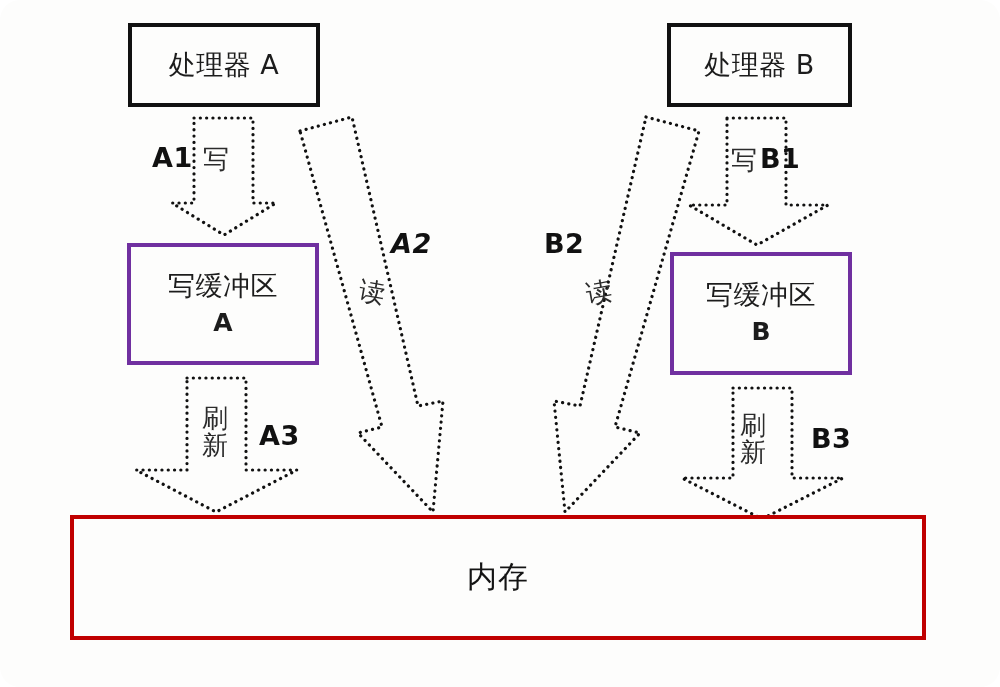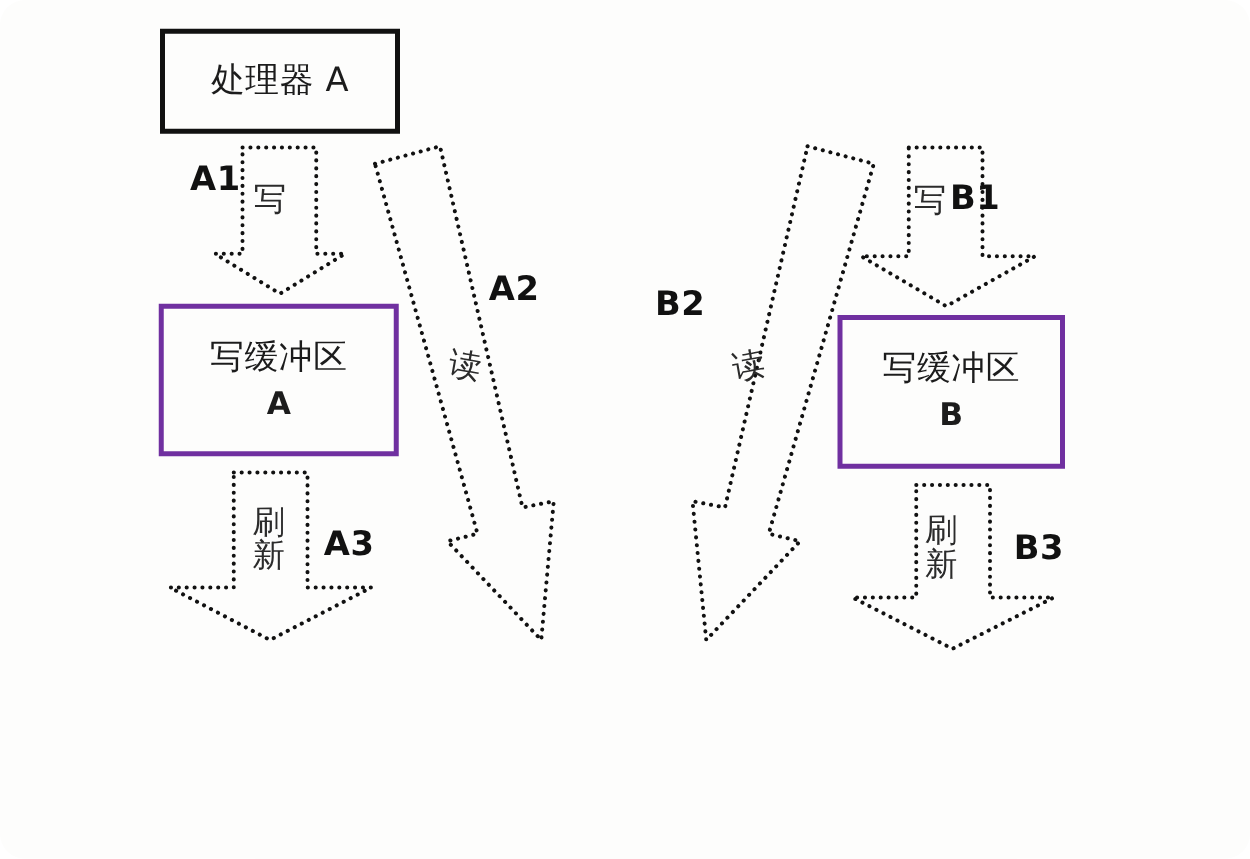--- a/index.html
+++ b/index.html
@@ -118,48 +118,54 @@
 
     <path class="arrow-dotted" d="M733,388 L792,388 L792,478 L843,478 L762,519 L682,478 L733,478 Z"></path>
 
     <path class="arrow-dotted" d="M646,117 L699,131 L615,427 L640,433 L565,512 L554,401 L580,406 Z"></path>
   </svg>
 
   <div class="node-box proc-box" style="left:128px; top:23px; width:192px; height:84px;">
     <div class="node-title">处理器 A</div>
   </div>
 
+  <div class="node-box proc-box" style="left:667px; top:23px; width:185px; height:84px;">
+    <div class="node-title">处理器 B</div>
+  </div>
 
   <div class="node-box buf-box" style="left:127px; top:243px; width:192px; height:122px;">
     <div class="node-title">写缓冲区</div>
     <div class="node-sub">A</div>
   </div>
 
   <div class="node-box buf-box" style="left:670px; top:252px; width:182px; height:123px;">
     <div class="node-title">写缓冲区</div>
     <div class="node-sub">B</div>
   </div>
 
+  <div class="node-box mem-box" style="left:70px; top:515px; width:856px; height:125px;">
+    <div class="mem-label">内存</div>
+  </div>
 
-  <div class="step-label" style="left:152px; top:128px;">A1</div>
+  <div class="step-label" style="left:152px; top:142px;">A1</div>
   <div class="flow-label" style="left:203px; top:142px;">写</div>
 
-  <div class="step-label" style="left:391px; top:216px;">A2</div>
+  <div class="step-label" style="left:391px; top:228px;font-style:italic;">A2</div>
   <div class="flow-label rot-a" style="left:359px; top:275px;">读</div>
 
   <div class="step-label" style="left:259px; top:420px;text-align:right;">A3</div>
   <div class="flow-label stacked" style="left:202px; top:405px;">
     <div>刷</div>
     <div>新</div>
   </div>
 
   <div class="flow-label" style="left:731px; top:143px;">写</div>
   <div class="step-label" style="left:760px; top:143px;">B1</div>
 
-  <div class="step-label" style="left:524px; top:228px;">B2</div>
+  <div class="step-label" style="left:544px; top:228px;">B2</div>
   <div class="flow-label rot-b" style="left:586px; top:275px;">读</div>
 
   <div class="step-label" style="left:811px; top:423px;">B3</div>
   <div class="flow-label stacked" style="left:740px; top:412px;">
     <div>刷</div>
     <div>新</div>
   </div>
 
 </div>
 

